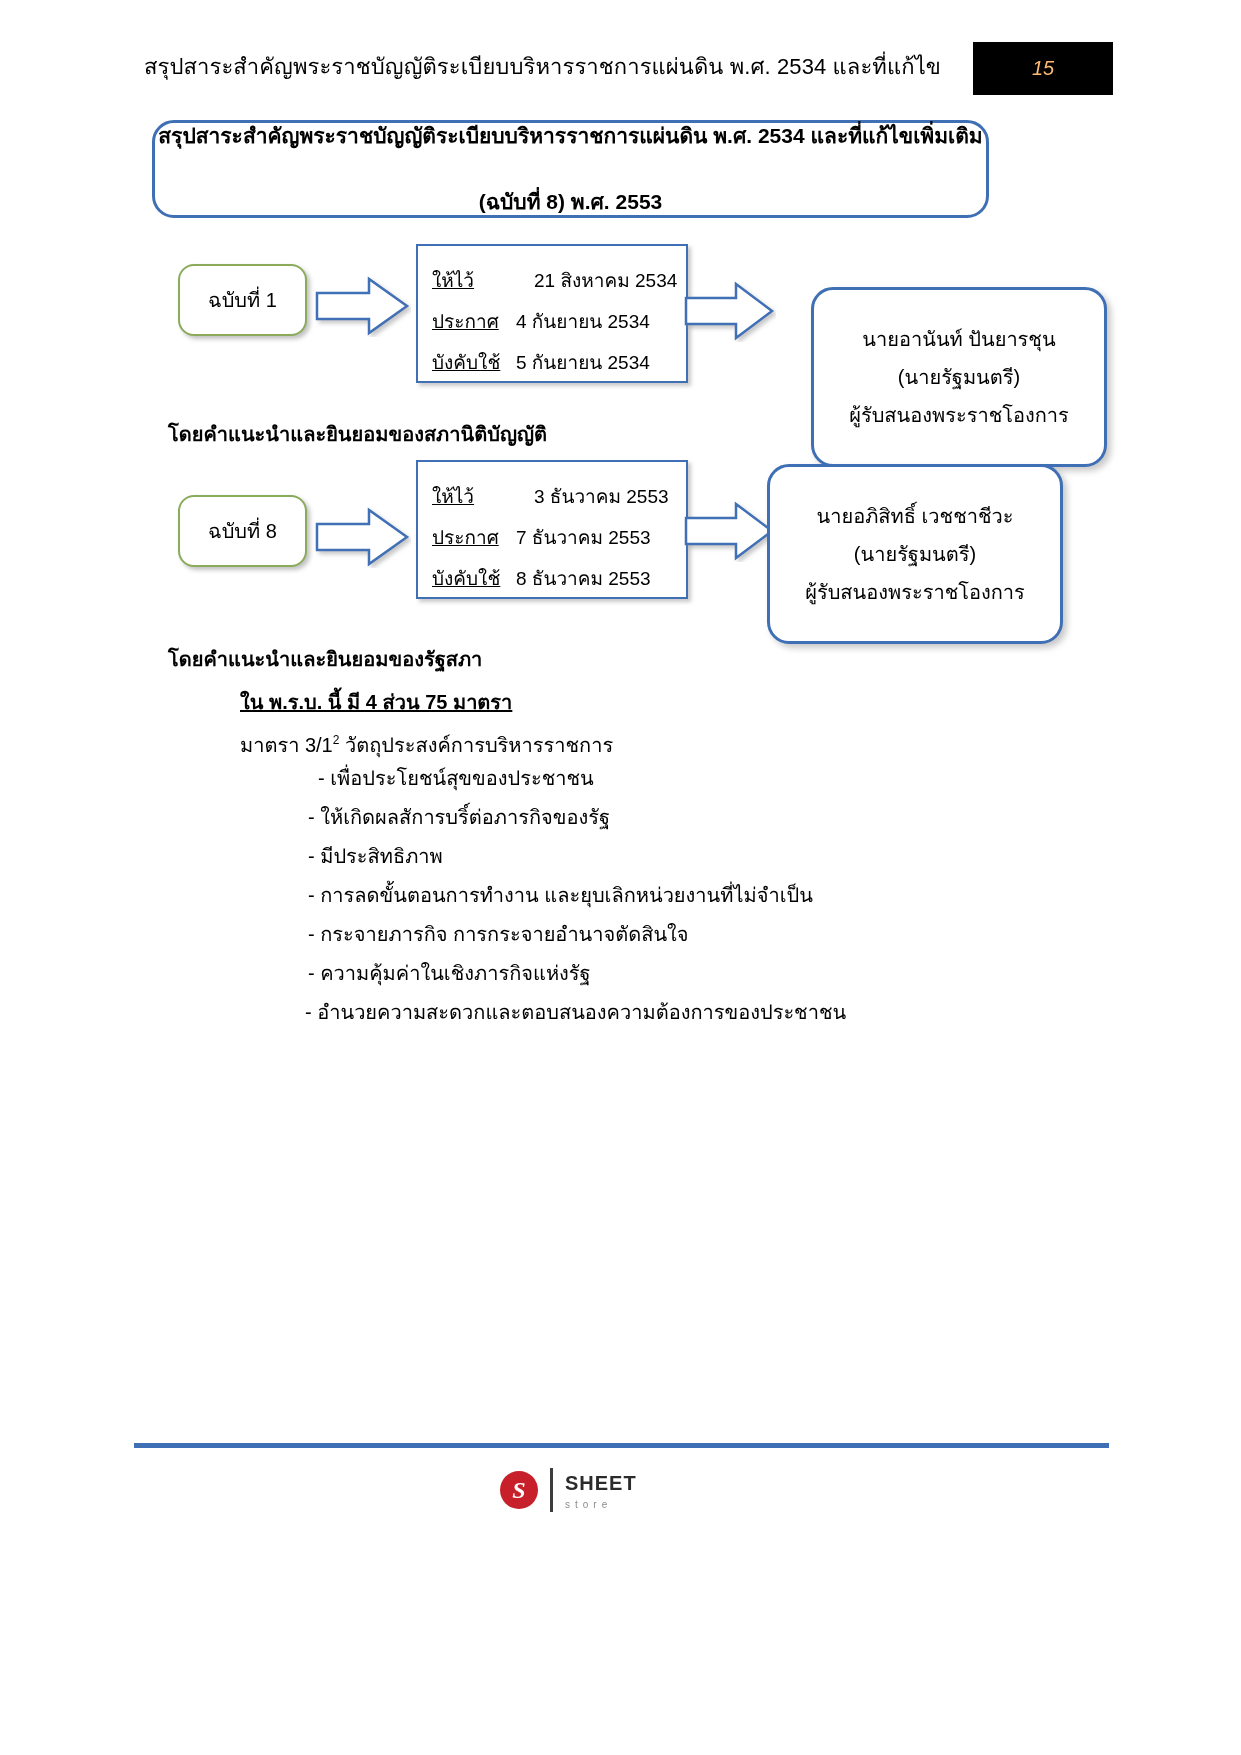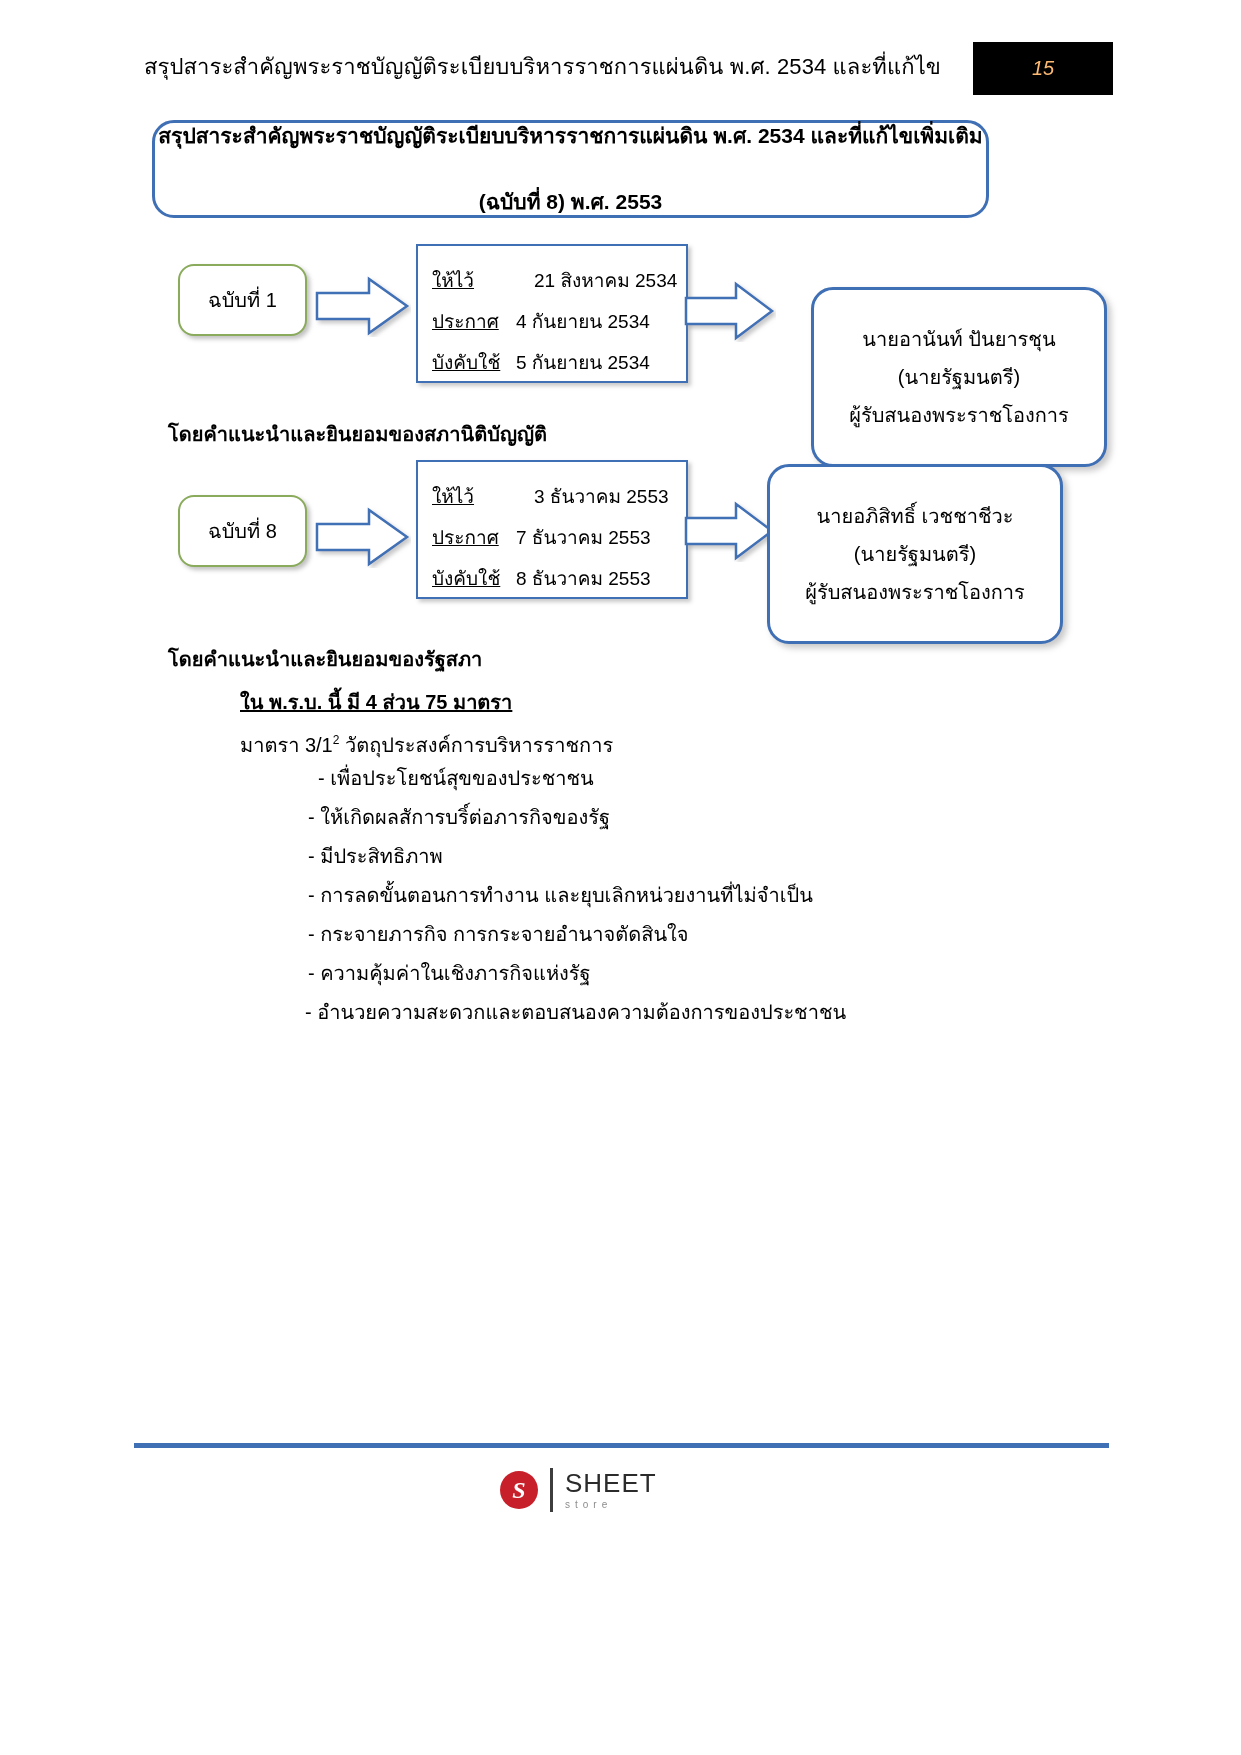--- a/index.html
+++ b/index.html
@@ -197,22 +197,22 @@
     height: 44px;
     background: #3d3d3d;
     margin: 0 12px;
   }
   .logo-wordmark {
     display: flex;
     flex-direction: column;
     justify-content: center;
   }
   .logo-sheet {
-    font-size: 26px;
-    font-weight: normal;
+    font-size: 20px;
+    font-weight: bold;
     letter-spacing: 1px;
     color: #2b2b2b;
     line-height: 30px;
   }
   .logo-store {
     font-size: 10px;
     letter-spacing: 5px;
     color: #8c8c8c;
     line-height: 14px;
   }

